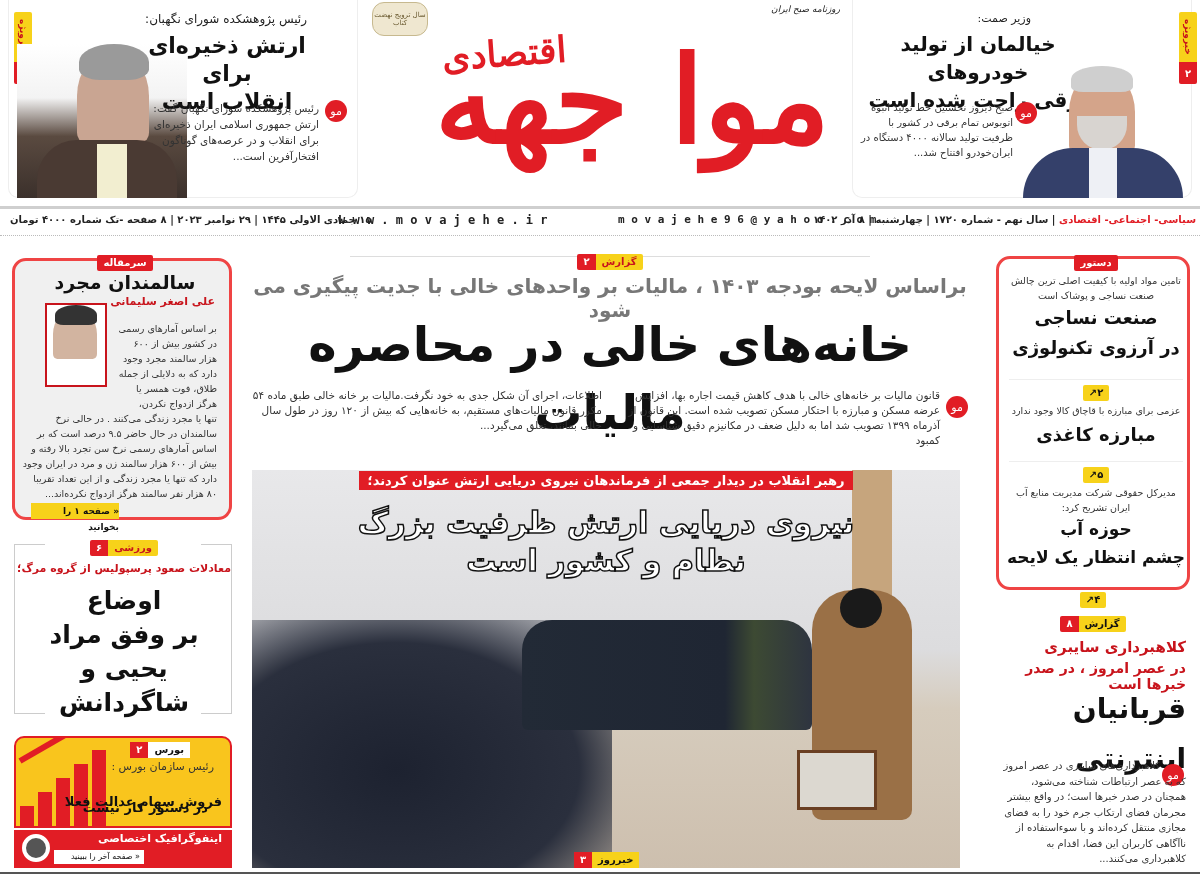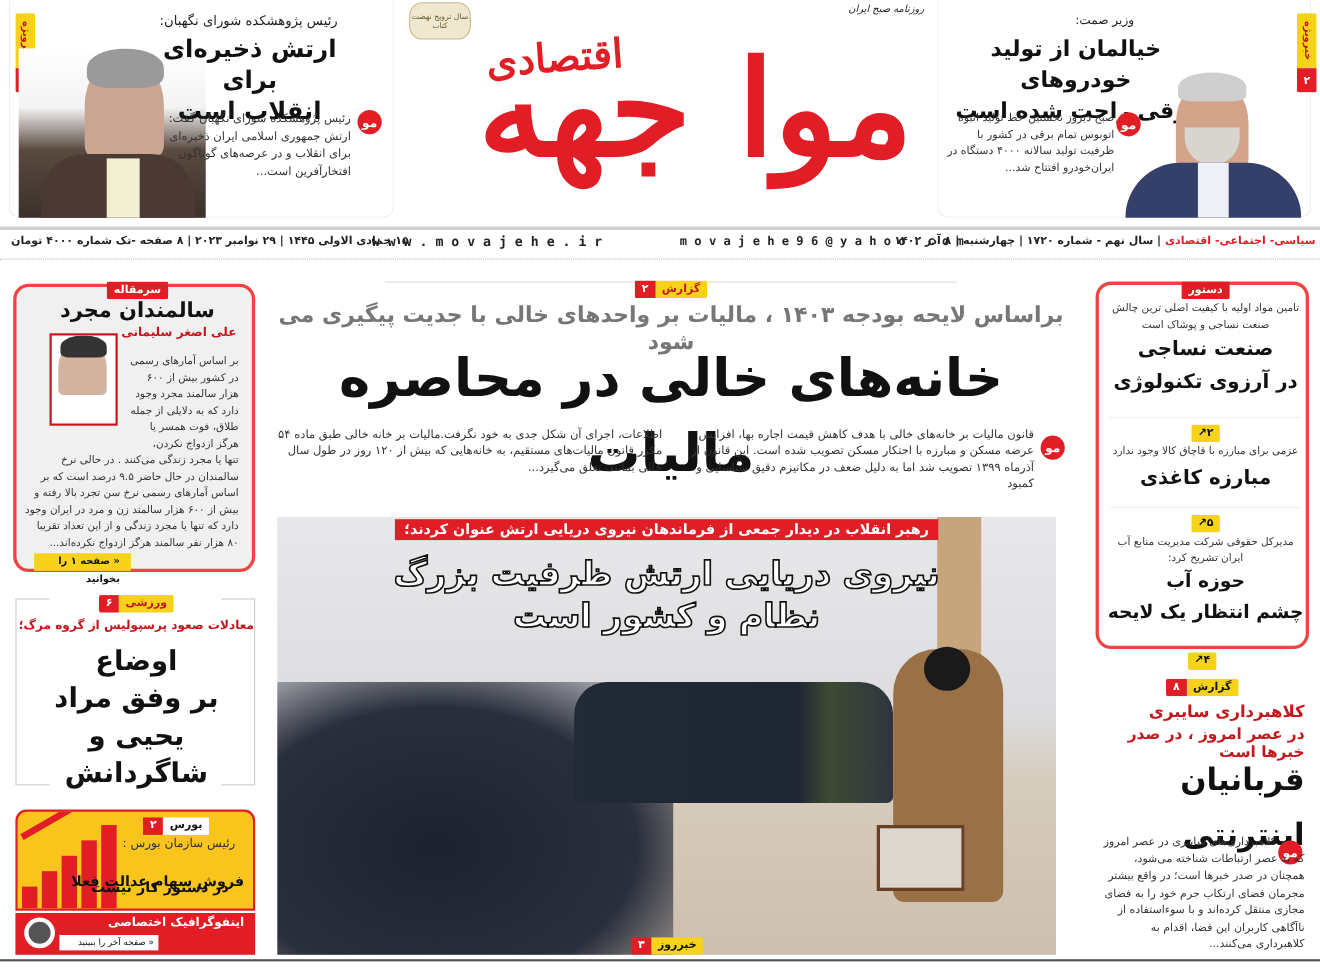--- a/index.html
+++ b/index.html
@@ -7,21 +7,21 @@
 .abs{position:absolute}
 .rtl{direction:rtl;text-align:right}
 .center{text-align:center}
 .tag{display:inline-flex;height:16px;font-size:10px;font-weight:bold;direction:rtl;border-radius:2px;overflow:hidden}
 .tag .lbl{background:#f7d21a;color:#c8141c;padding:0 6px;line-height:16px}
 .tag .num{background:#e11d25;color:#fff;padding:0 6px;line-height:16px}
 .tag.red .lbl{background:#e11d25;color:#fff}
 .vtag{position:absolute;width:18px;height:90px;border-radius:2px;overflow:hidden;display:flex;flex-direction:column}
 .vtag .lbl{flex:1;background:#f7d21a;color:#c8141c;font-size:9px;font-weight:bold;writing-mode:vertical-rl;display:flex;align-items:center;justify-content:center}
 .vtag .num{height:22px;background:#e11d25;color:#fff;font-size:10px;font-weight:bold;display:flex;align-items:center;justify-content:center}
-.logo-dot{display:inline-flex;width:22px;height:22px;border-radius:50%;background:#e11d25;color:#fff;font-size:11px;align-items:center;justify-content:center;font-weight:bold}
+.logo-dot{display:inline-flex;width:22px;height:22px;border-radius:50%;background:#e11d25;color:#fff;font-size:11px;align-items:center;justify-content:center;font-weight:normal}
 .photo{background:linear-gradient(180deg,#d9d6d2 0%,#c6c0b8 40%,#3b3f4c 100%);overflow:hidden}
 .person{position:absolute;border-radius:50% 50% 10% 10%}
 .hl{font-weight:900;color:#111}
 .box{border:3px solid #ef4444;border-radius:14px}
 .small{font-size:9.5px;line-height:15px;color:#333}
 </style>
 </head>
 <body>
 
 <div class="abs" style="left:8px;top:0;width:350px;height:198px;border:1px solid #eee;border-top:none;border-radius:0 0 10px 10px;">
@@ -89,21 +89,21 @@
       </span>
   </div>
   <div class="abs center hl" style="left:0;top:10px;width:220px;font-size:19px;">سالمندان مجرد</div>
   <div class="abs rtl" style="right:14px;top:34px;font-size:11px;color:#c8141c;font-weight:bold;">علی اصغر سلیمانی</div>
   <div class="abs" style="left:30px;top:42px;width:62px;height:84px;border:2px solid #c8141c;background:#fff;overflow:hidden;">
     <div class="person" style="left:6px;top:4px;width:44px;height:50px;background:#d2b4a0;"></div>
     <div class="person" style="left:8px;top:0;width:42px;height:20px;background:#333;border-radius:50% 50% 20% 20%"></div>
   </div>
   <div class="abs rtl small" style="right:12px;top:60px;width:100px;">بر اساس آمارهای رسمی در کشور بیش از ۶۰۰ هزار سالمند مجرد وجود دارد که به دلایلی از جمله طلاق، فوت همسر یا هرگز ازدواج نکردن،</div>
   <div class="abs rtl small" style="right:12px;top:150px;width:196px;">تنها یا مجرد زندگی می‌کنند . در حالی نرخ سالمندان در حال حاضر ۹.۵ درصد است که بر اساس آمارهای رسمی نرخ سن تجرد بالا رفته و بیش از ۶۰۰ هزار سالمند زن و مرد در ایران وجود دارد که تنها یا مجرد زندگی و از این تعداد تقریبا ۸۰ هزار نفر سالمند هرگز ازدواج نکرده‌اند...</div>
-  <div class="abs rtl" style="left:16px;top:242px;width:88px;height:16px;background:#f7d21a;font-size:9px;line-height:16px;padding-right:10px;font-weight:bold;text-align:right;">« صفحه ۱ را بخوانید</div>
+  <div class="abs rtl" style="left:16px;top:242px;width:88px;height:16px;background:#f7d21a;font-size:9px;line-height:16px;padding-right:0;font-weight:bold;text-align:right;">« صفحه ۱ را بخوانید</div>
 </div>
 
 <div class="abs" style="left:14px;top:544px;width:218px;height:170px;border-left:1px solid #ccc;border-right:1px solid #ccc;">
   <div class="abs" style="left:0;top:0;width:30px;border-top:1px solid #ccc;"></div>
   <div class="abs" style="right:0;top:0;width:30px;border-top:1px solid #ccc;"></div>
   <div class="abs" style="left:0;bottom:0;width:30px;border-top:1px solid #ccc;"></div>
   <div class="abs" style="right:0;bottom:0;width:30px;border-top:1px solid #ccc;"></div>
   <div class="abs center" style="left:0;top:-8px;width:218px;">
     <span class="tag">
         <span class="lbl">ورزشی</span>

